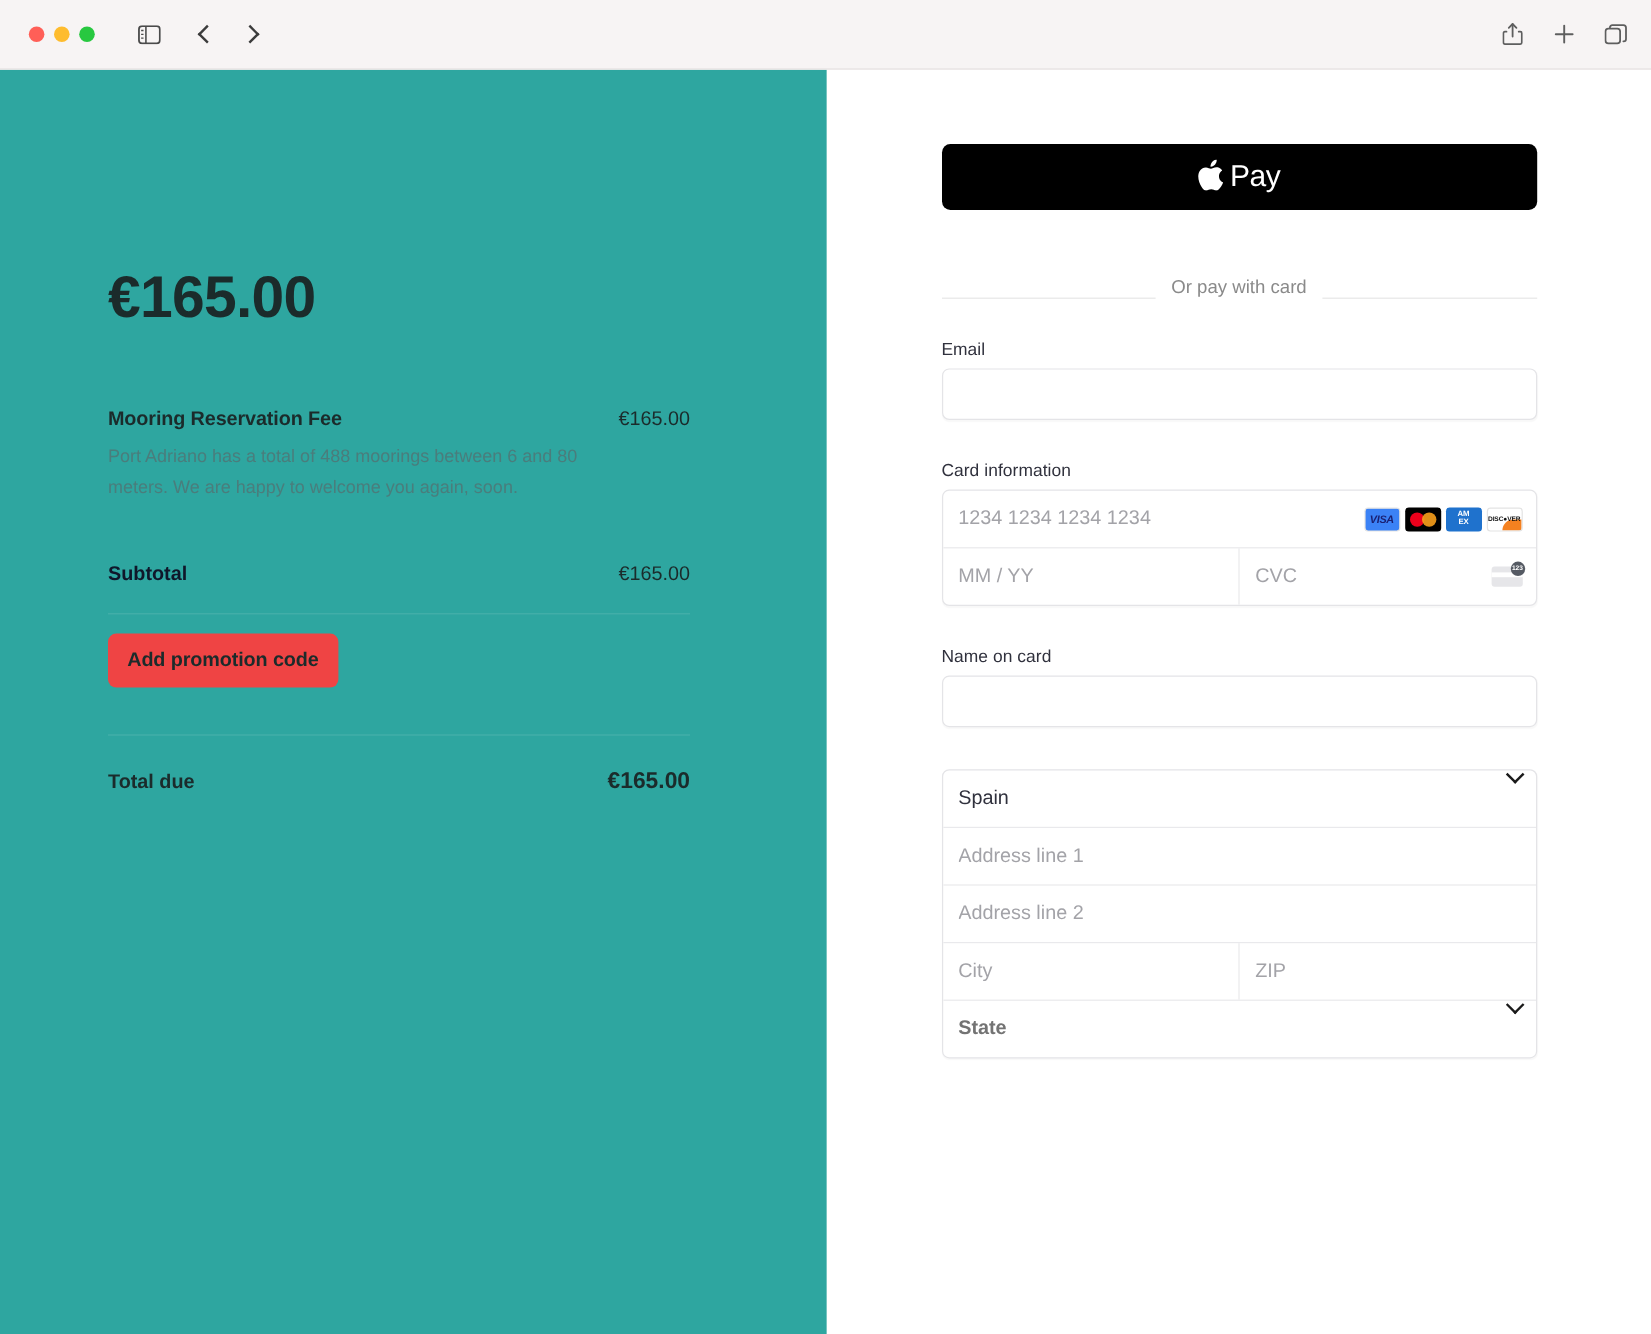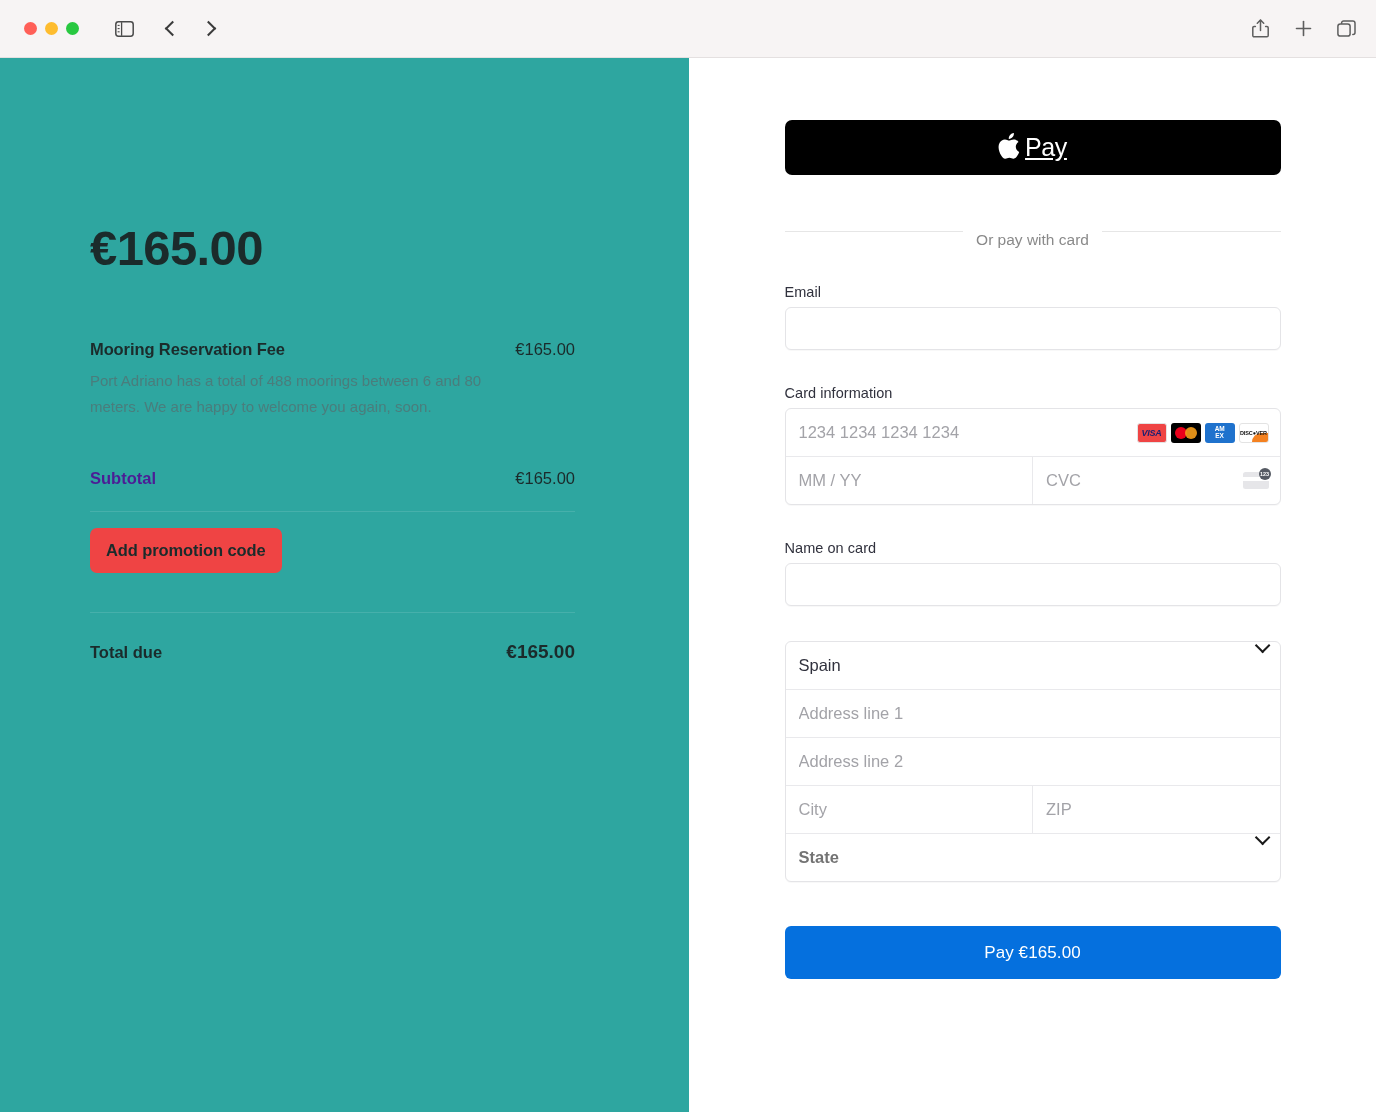--- a/index.html
+++ b/index.html
@@ -163,21 +163,21 @@
 
   .subtotal-row {
     margin-top: 48px;
     display: flex;
     justify-content: space-between;
     align-items: baseline;
   }
   .subtotal-label {
     font-size: 16.5px;
     font-weight: 600;
-    color: #4c1d95;
+    color: #0f172a;
   }
   .subtotal-value {
     font-size: 16.5px;
     font-weight: 500;
     color: #1b2b2b;
   }
 
   .divider {
     height: 1px;
     background: #46b0ab;
@@ -244,26 +244,25 @@
   }
   .apple-logo {
     display: inline-block;
     line-height: 1;
     margin-right: 3px;
   }
   .apple-pay-text {
     font-size: 25px;
     font-weight: 500;
     letter-spacing: -0.4px;
-    text-decoration: underline;
   }
 
   .or-divider {
     display: flex;
-    align-items: flex-start;
+    align-items: flex-end;
     gap: 13px;
     margin-top: 56px;
   }
   .or-divider .bar {
     flex: 1;
     height: 1px;
     background: #e6e6e6;
   }
   .or-divider .txt {
     font-size: 15.5px;
@@ -341,21 +340,21 @@
     width: 30px; height: 20px;
     border-radius: 3px;
     display: flex;
     align-items: center;
     justify-content: center;
     font-size: 7px;
     font-weight: bold;
     overflow: hidden;
   }
   .brand.visa {
-    background: #ef4444;
+    background: #3b82f6;
     border: 1px solid #e3e3e3;
     color: #1a1f71;
     font-style: italic;
     font-size: 9px;
     letter-spacing: -0.2px;
   }
   .brand.mc { background: #000000; position: relative; }
   .mc-c1, .mc-c2 {
     position: absolute;
     width: 12px; height: 12px;
@@ -683,18 +682,17 @@
           <div class="addr-row">
             <div class="addr-cell">
               <div class="select-val placeholder">State</div>
               <span class="select-caret"></span>
             </div>
           </div>
 
         </div>
       </div>
 
-      <button class="pay-btn">Pay €165.00</button>
 
     </div>
   </div>
 
 </div>
 
 </body></html>

